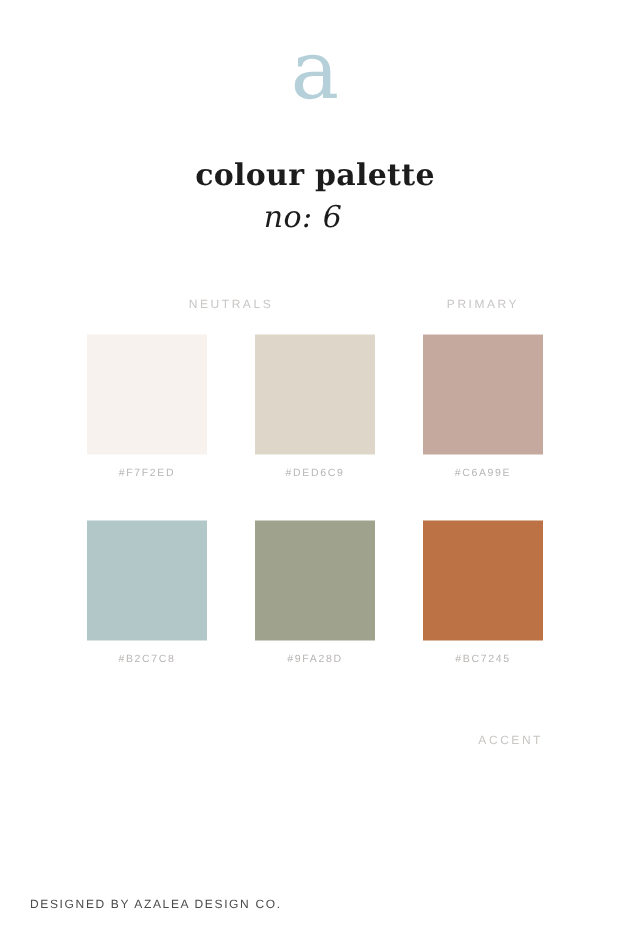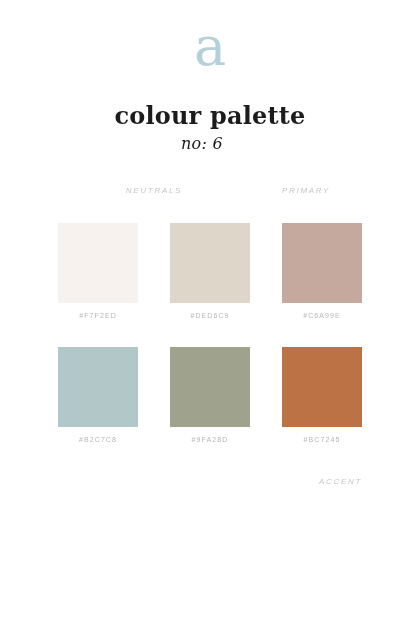--- a/index.html
+++ b/index.html
@@ -48,31 +48,31 @@
   .title-block {
     position: absolute;
     top: 100px;
     left: 0;
     width: 420px;
     text-align: center;
   }
   .title {
     font-family: "DejaVu Serif", "Liberation Serif", serif;
     font-weight: 700;
-    font-size: 24px;
+    font-size: 20px;
     line-height: 32px;
     color: #1c1c1c;
     letter-spacing: 0.2px;
     margin: 0;
   }
   .subtitle {
     font-family: "DejaVu Serif", "Liberation Serif", serif;
     font-style: italic;
     font-weight: 400;
-    font-size: 16px;
+    font-size: 20px;
     line-height: 20px;
     color: #1c1c1c;
     margin: 2px 16px 0 0;
     letter-spacing: 0.3px;
   }
 
   
   .label-row {
     position: absolute;
     left: 58px;
@@ -83,26 +83,25 @@
   .label-row.bottom { top: 477px; }
 
   .sec-label {
     position: absolute;
     font-family: "Liberation Sans", sans-serif;
     font-size: 8px;
     letter-spacing: 1.7px;
     color: #c9c6c4;
     text-transform: uppercase;
     white-space: nowrap;
-    top: 0;
-    font-style: italic;
+    top: 12px;
   }
   
   .sec-label.neutrals  { left: 0;    width: 192px; text-align: center; }
-  .sec-label.primary   { left: 224px; width: 80px;  }
+  .sec-label.primary   { left: 224px; width: 80px;  text-align: center; }
   .sec-label.secondary { left: 0;    width: 192px; text-align: center; }
   .sec-label.accent    { left: 224px; width: 80px;  text-align: right; }
 
   
   .grid {
     position: absolute;
     left: 58px;
     width: 304px;
     display: flex;
     justify-content: space-between;
@@ -189,14 +188,15 @@
     <div class="swatch-card">
       <span class="chip" style="background-color: rgb(188, 114, 69);"></span>
       <span class="hex">#BC7245</span>
     </div>
   </div>
 
   <div class="label-row bottom">
     <span class="sec-label accent">ACCENT</span>
   </div>
 
+  <div class="footer">DESIGNED BY AZALEA DESIGN CO.</div>
 
 </div>
 
 </body></html>

